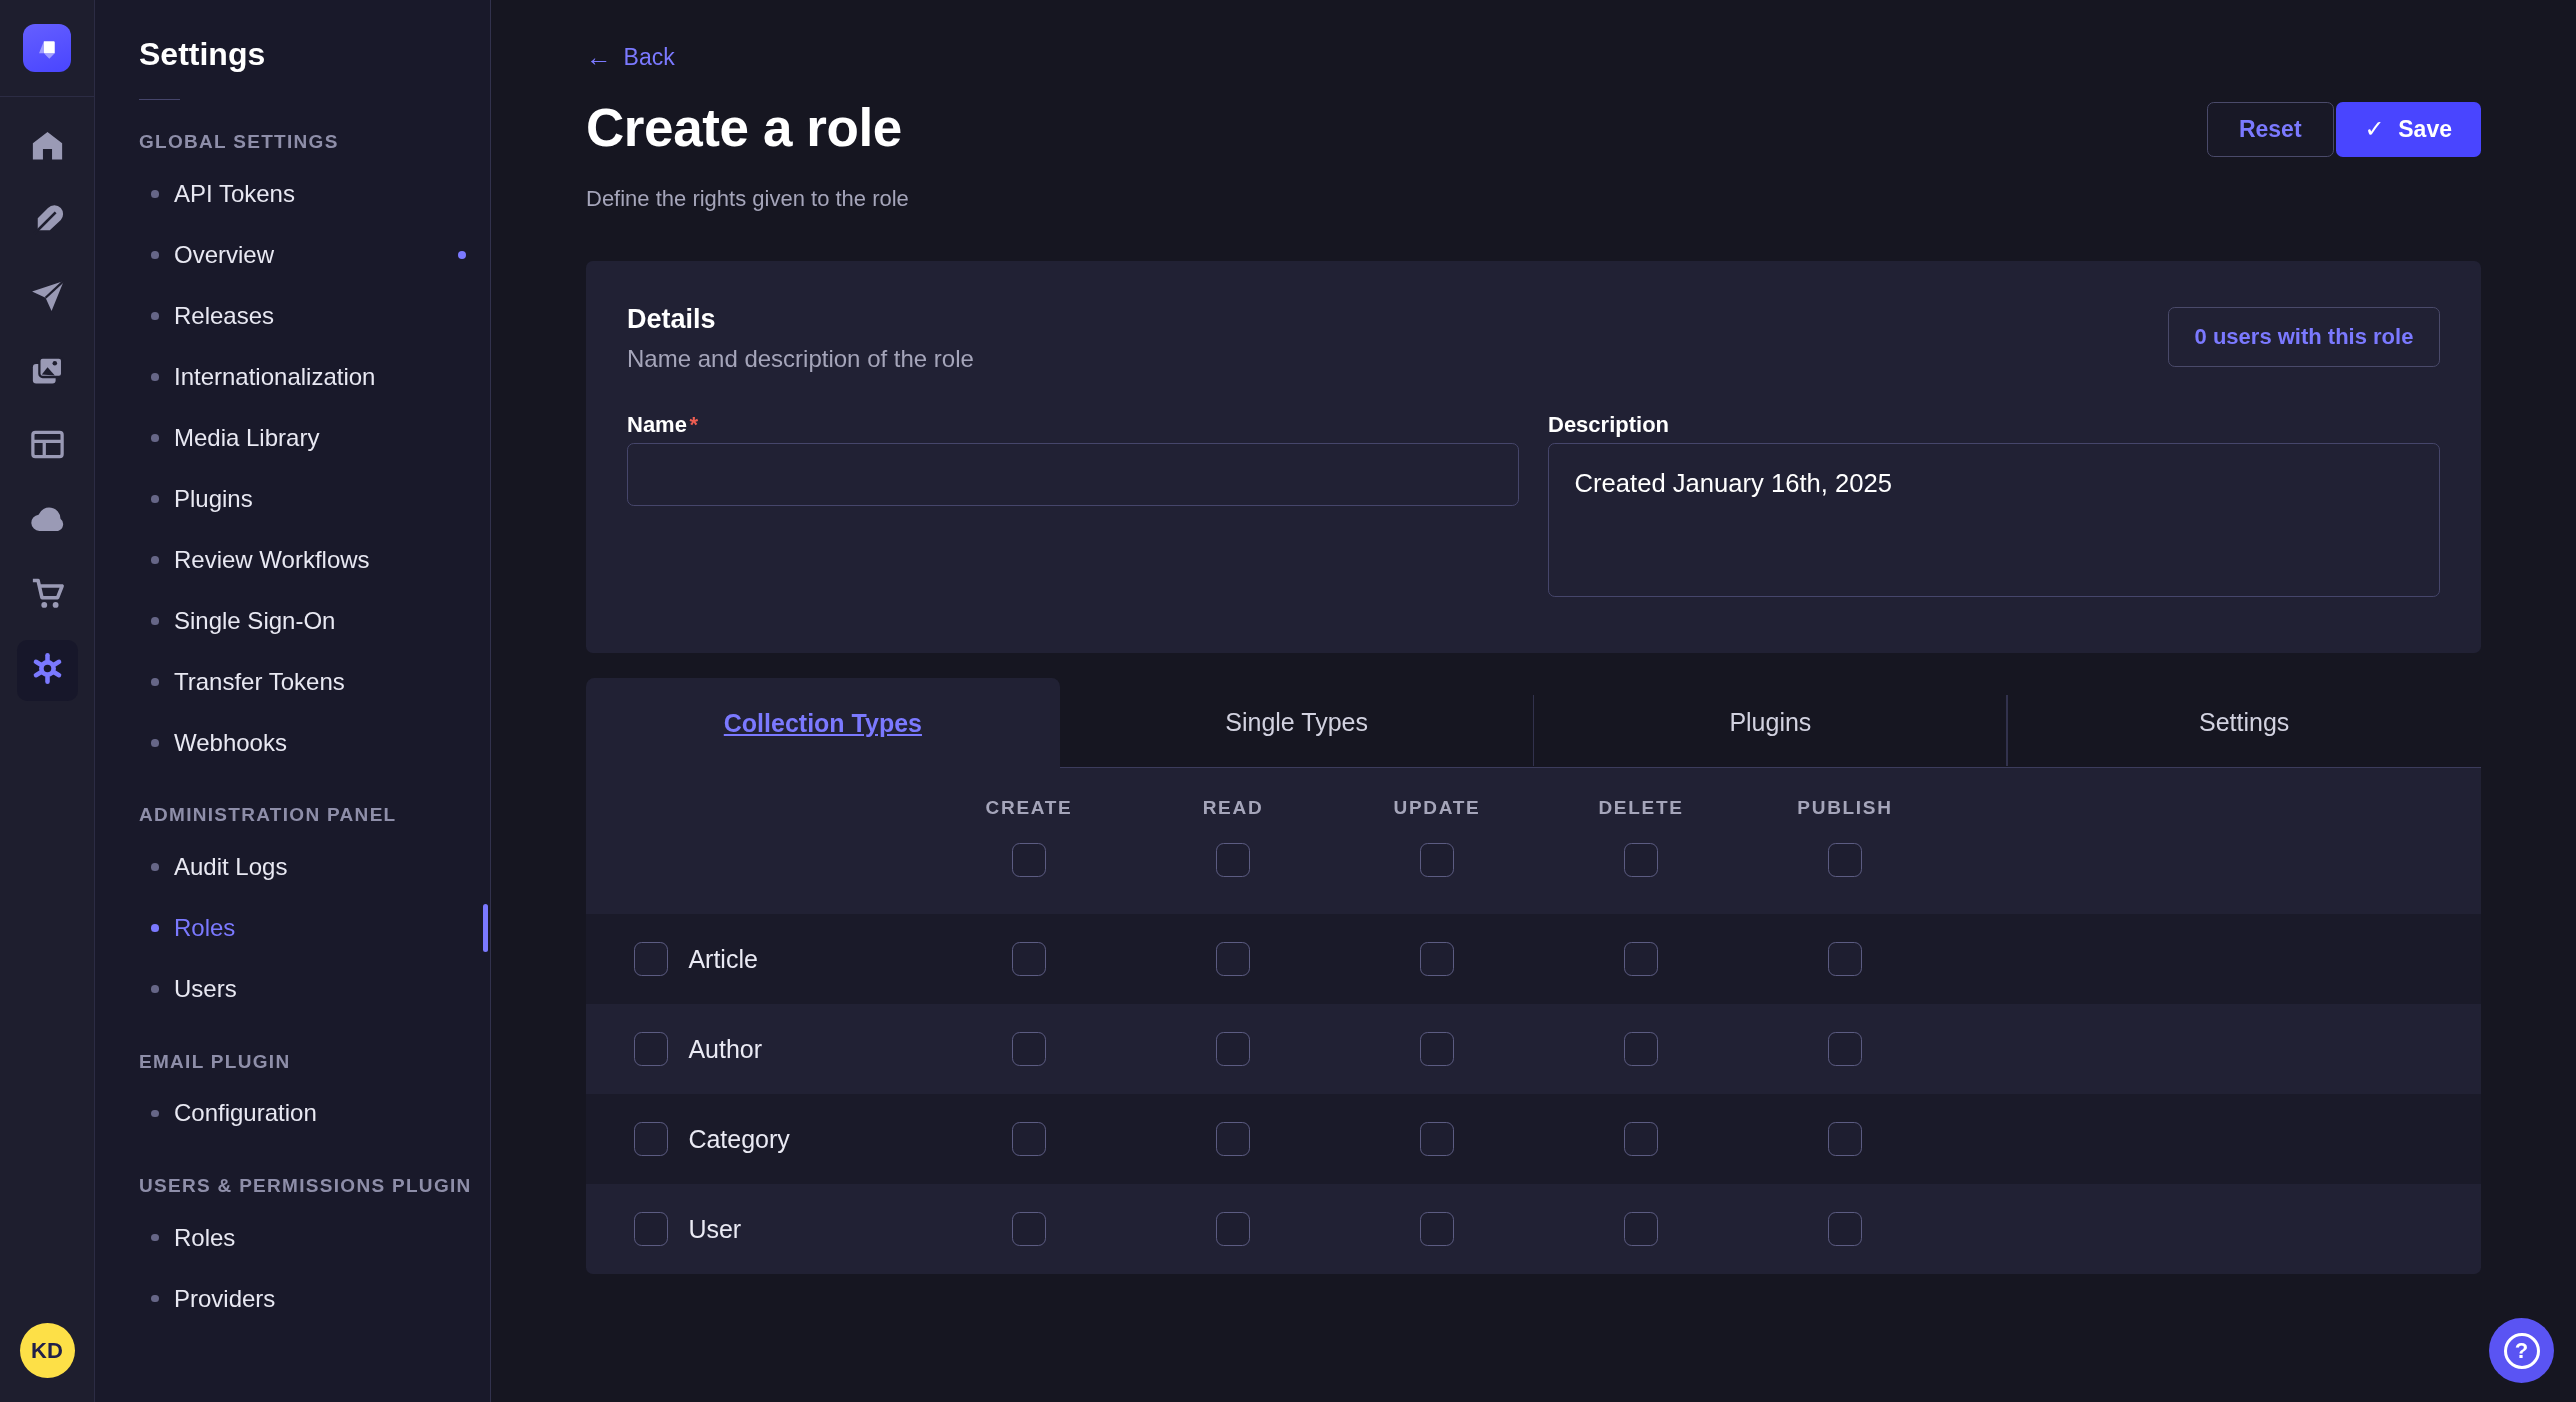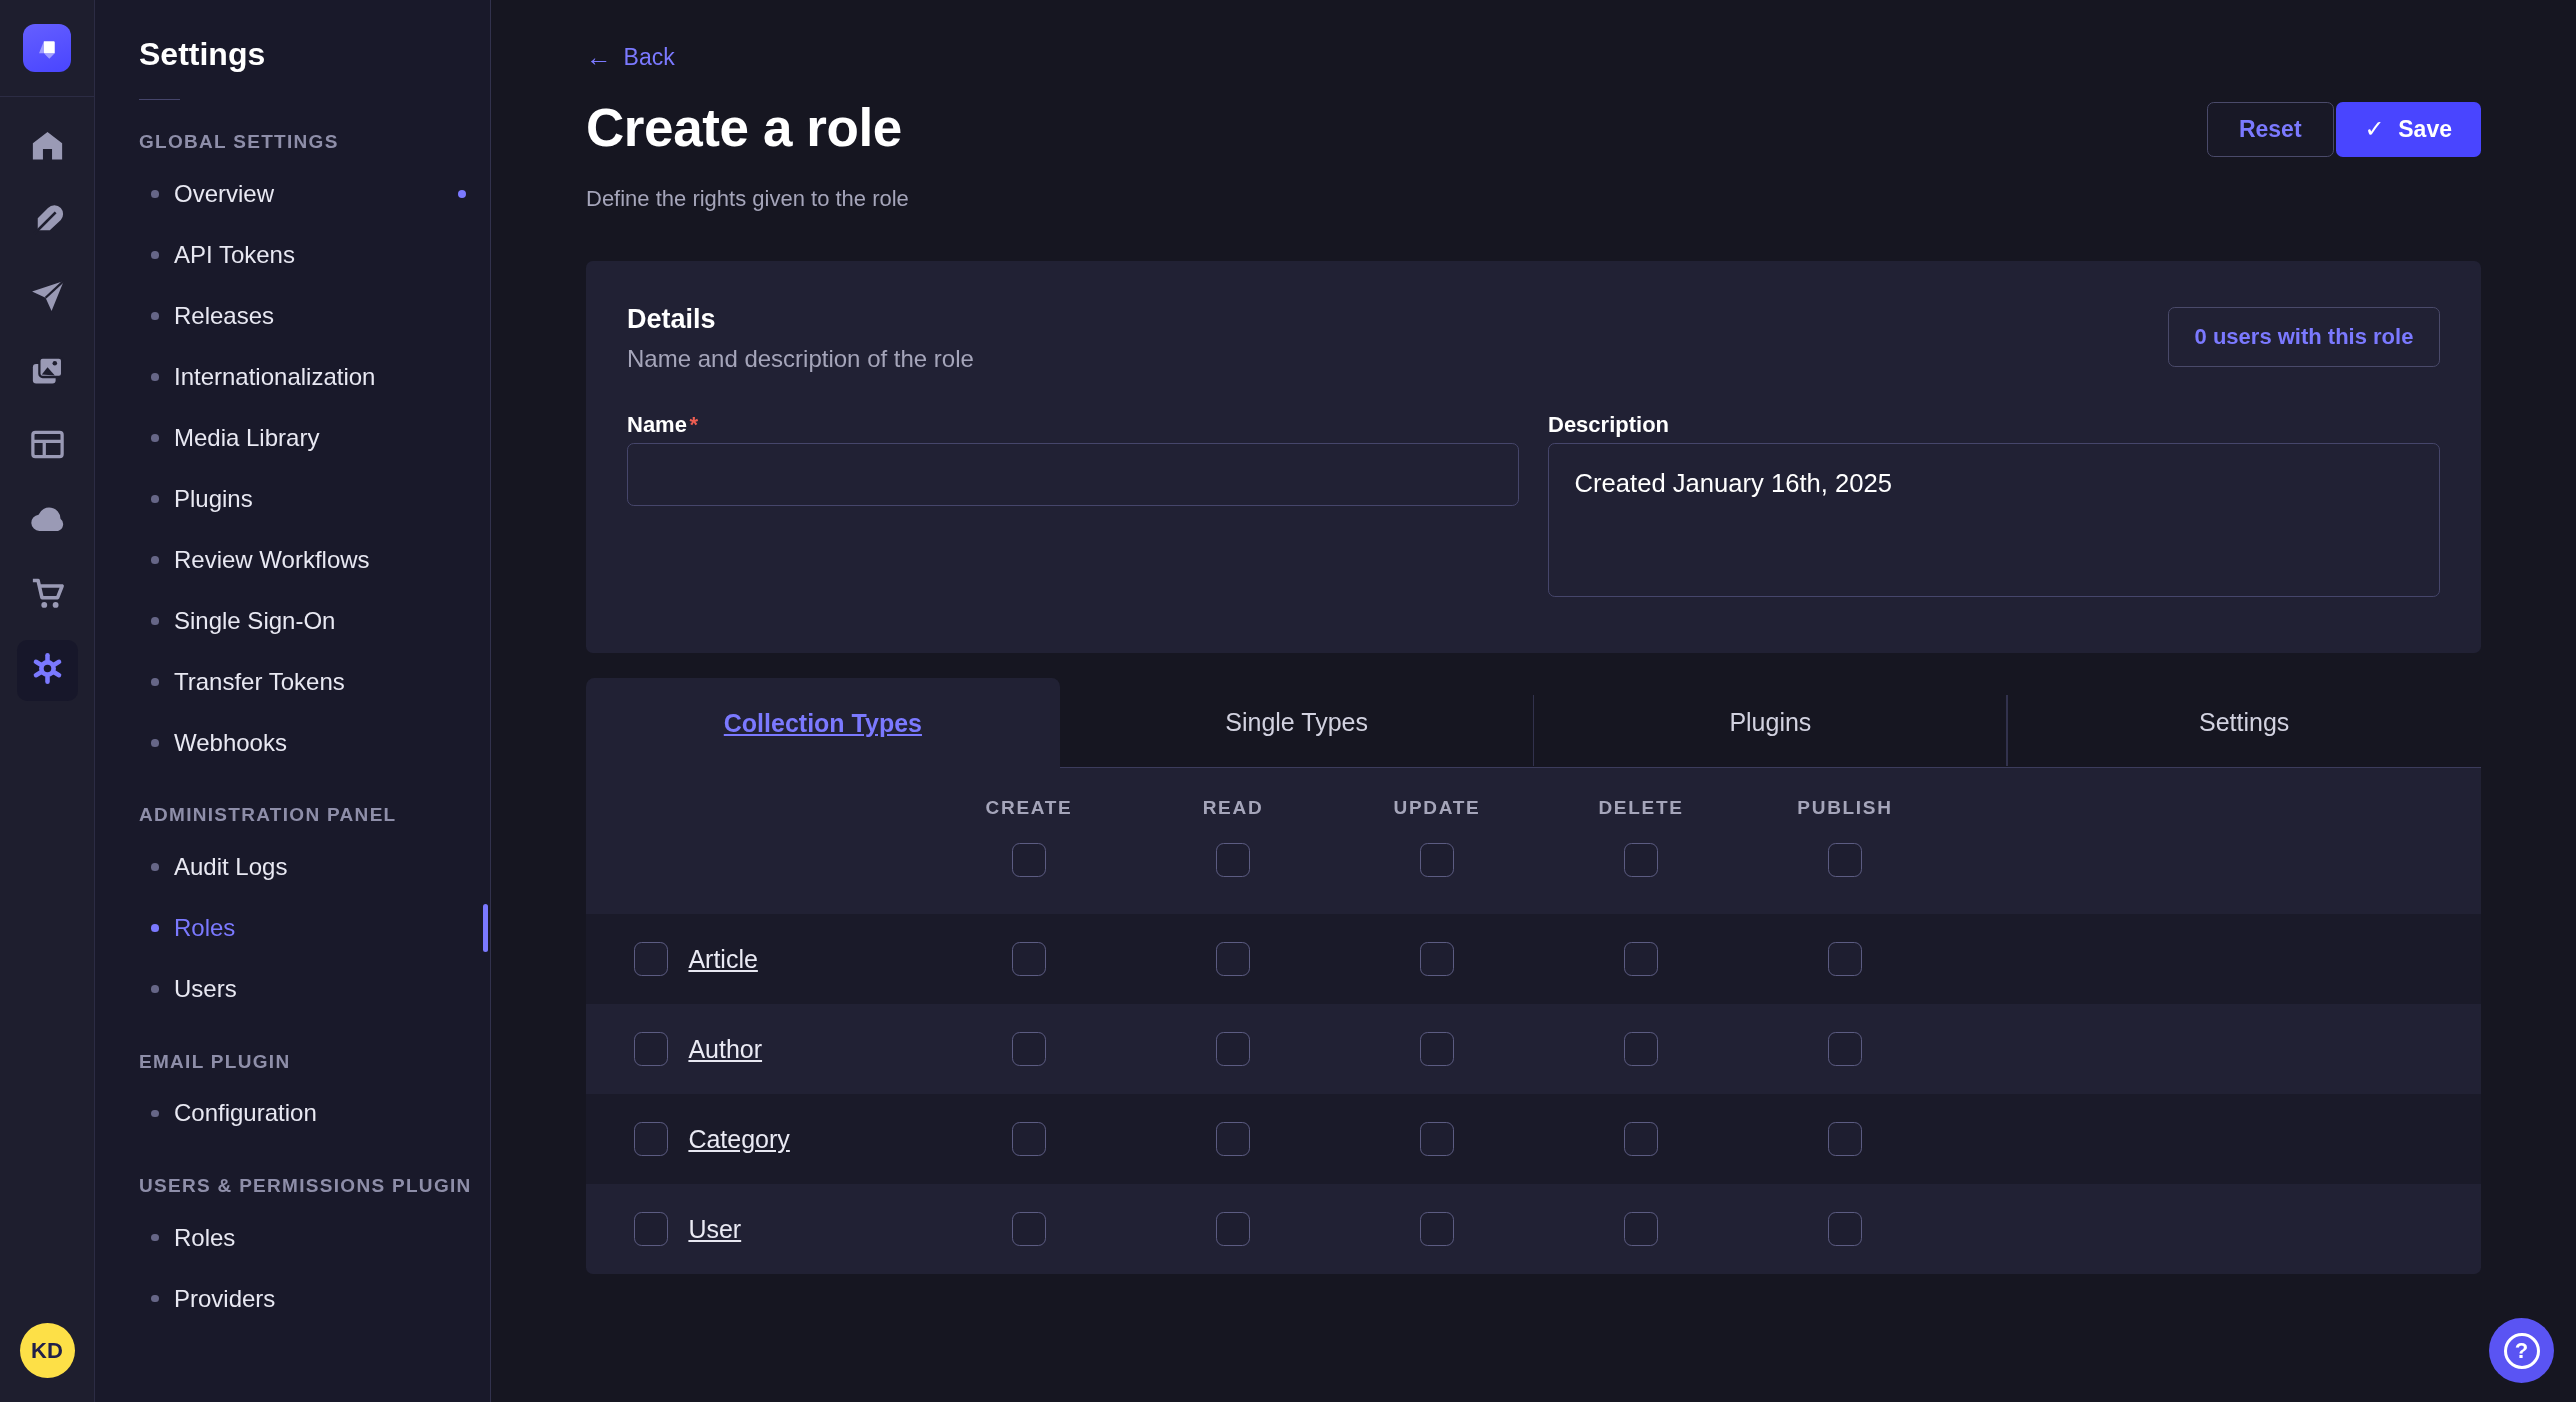--- a/index.html
+++ b/index.html
@@ -158,21 +158,21 @@
   .col-label {
     text-align:center; font-size:19px; font-weight:bold;
     color:#a5a5ba; letter-spacing:1.7px;
   }
   .thead-checks { margin-top:24px; }
   .cb-cell { display:flex; justify-content:center; }
   .checkbox {
     width:34px; height:34px; border-radius:7.7px;
     border:1.7px solid #5c5c82; background:#1e1e30; cursor:pointer;
   }
-  .trow { height:90px;text-decoration:underline; }
+  .trow { height:90px; }
   .trow.dark { background:#1a1a29; }
   .trow:last-child { border-radius:0 0 6.8px 6.8px; }
   .row-head { display:flex; align-items:center; gap:20.4px; padding-left:48px; }
   .row-label { font-size:25px; color:#eaeaf4; }
   
   .help-btn {
     position:fixed; right:22px; bottom:19px;
     width:65px; height:65px; border-radius:50%;
     background:#5a54f3; border:none; cursor:pointer;
     display:flex; align-items:center; justify-content:center;
@@ -278,26 +278,26 @@
 
 <aside class="subnav">
   <h2 class="subnav-title">Settings</h2>
   <div class="subnav-divider"></div>
 
   <div class="nav-section">
     <div class="nav-section-label">GLOBAL SETTINGS</div>
     <ul class="nav-items">
       <li class="nav-item">
         <span class="nav-bullet"></span>
+        <span class="nav-label">API Tokens</span>
+      </li>
+      <li class="nav-item">
+        <span class="nav-bullet"></span>
         <span class="nav-label">Overview</span>
         <span class="notif-dot"></span>
-      </li>
-      <li class="nav-item">
-        <span class="nav-bullet"></span>
-        <span class="nav-label">API Tokens</span>
       </li>
       <li class="nav-item">
         <span class="nav-bullet"></span>
         <span class="nav-label">Releases</span>
       </li>
       <li class="nav-item">
         <span class="nav-bullet"></span>
         <span class="nav-label">Internationalization</span>
       </li>
       <li class="nav-item">

